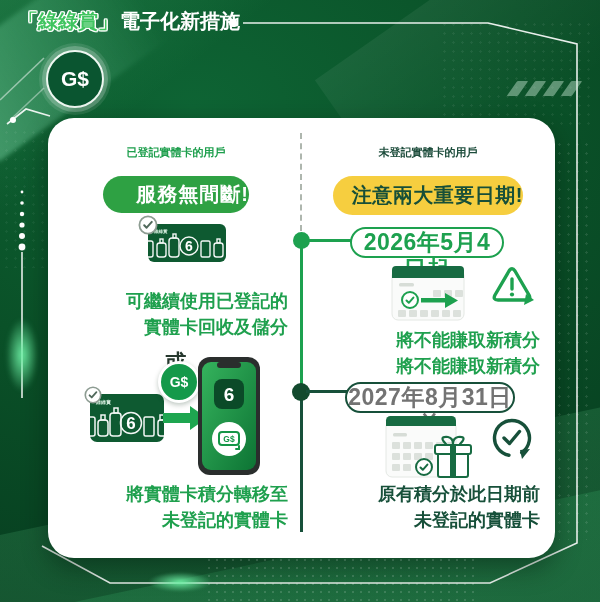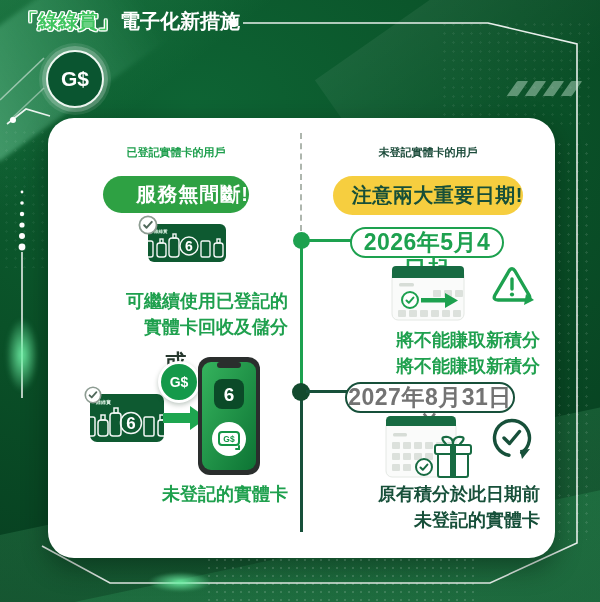--- a/index.html
+++ b/index.html
@@ -212,20 +212,21 @@
     <rect x="19" y="5" width="24" height="6" rx="3" fill="#2a2e2d"></rect>
     <rect x="16" y="22" width="30" height="30" rx="8" fill="#0b4a28"></rect>
     <text x="31" y="44" font-size="19" fill="#ffffff" font-weight="bold" text-anchor="middle">6</text>
     <circle cx="31" cy="82" r="17" fill="#ffffff"></circle>
     <rect x="21" y="75" width="20" height="13" rx="3" fill="none" stroke="#149647" stroke-width="2"></rect>
     <text x="31" y="85" font-size="8.5" fill="#149647" font-weight="bold" text-anchor="middle">G$</text>
     <path d="M41 89 v3 h-3" stroke="#149647" stroke-width="2" fill="none" stroke-linecap="round"></path>
   </svg>
 
   <div class="body-txt txt-transfer">
+    <div>將實體卡積分轉移至</div>
     <div>未登記的實體卡</div>
   </div>
 
   <div class="abs tl-dash"></div>
   <div class="abs tl-seg1"></div>
   <div class="abs tl-seg2"></div>
   <div class="abs tl-dot tl-dot1"></div>
   <div class="abs tl-dot tl-dot2"></div>
   <div class="abs tl-conn1"></div>
   <div class="abs tl-conn2"></div>

